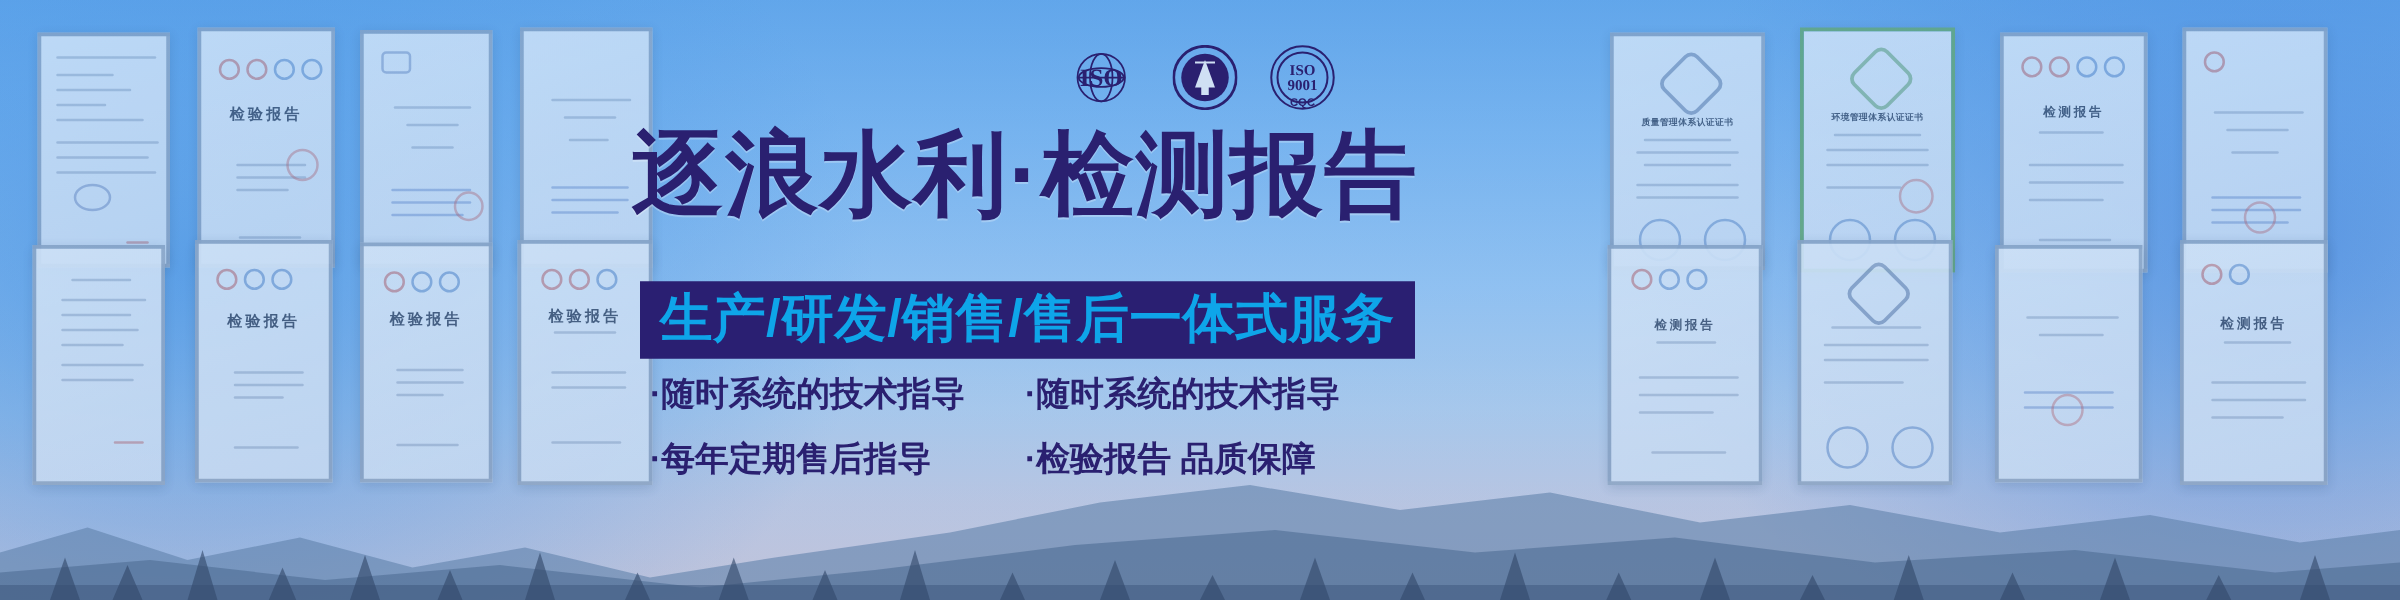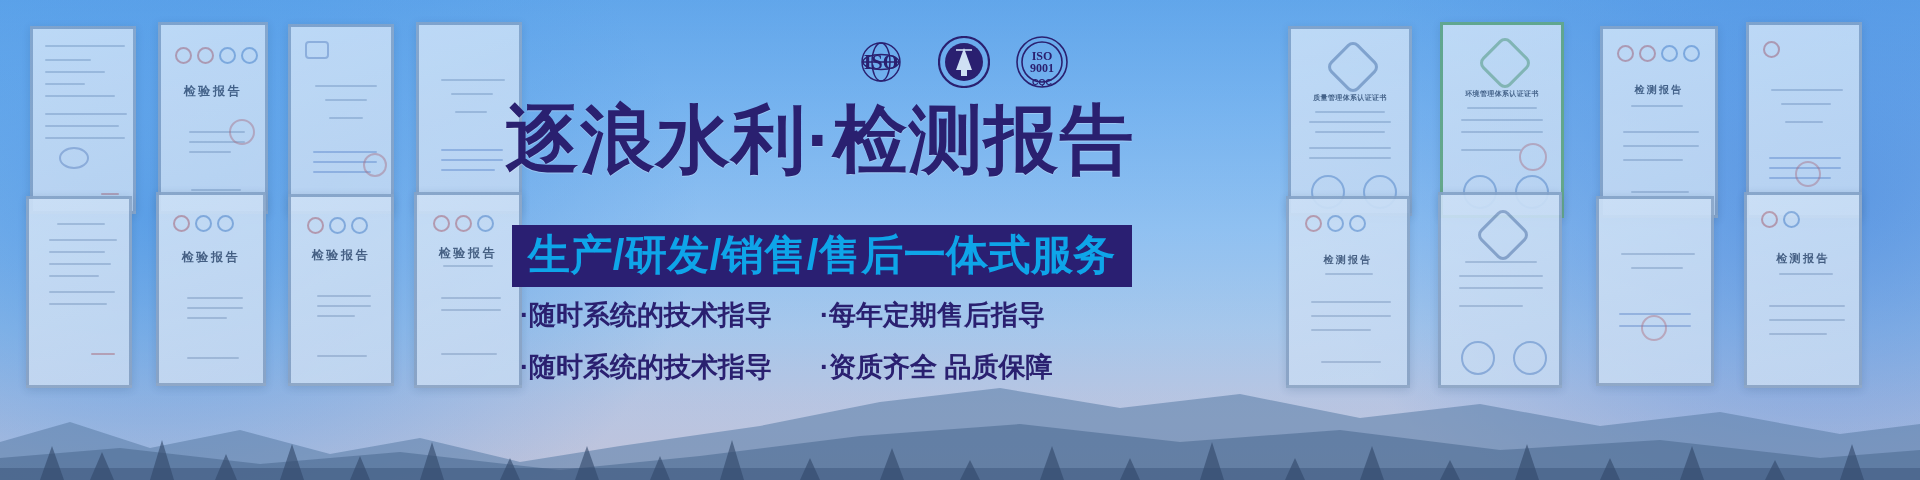--- a/index.html
+++ b/index.html
@@ -408,18 +408,18 @@
     </div>
 
     <div class="title">逐浪水利·检测报告</div>
 
     <div class="subtitle-bar">
       <span>生产/研发/销售/售后一体式服务</span>
     </div>
 
     <div class="features">
       <div class="feature">·随时系统的技术指导</div>
+      <div class="feature">·随时系统的技术指导</div>
       <div class="feature">·每年定期售后指导</div>
-      <div class="feature">·随时系统的技术指导</div>
-      <div class="feature">·资质齐全 品质保障</div>
+      <div class="feature">·检验报告 品质保障</div>
     </div>
   </div>
 </div>
 
 </body></html>

